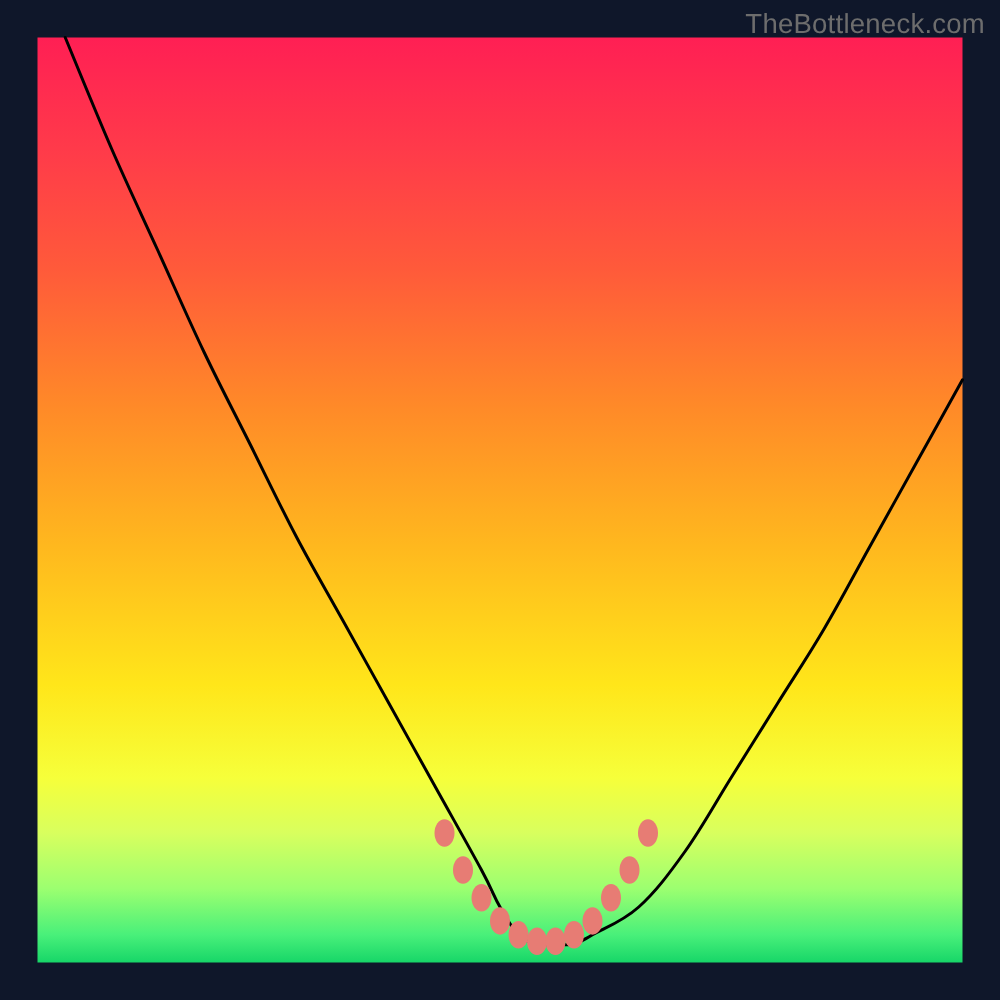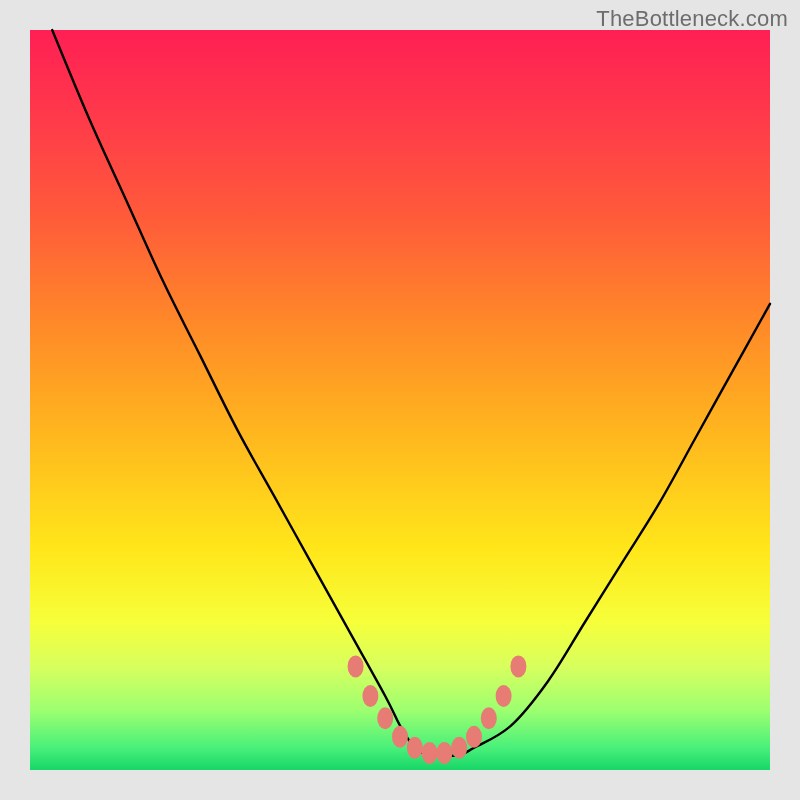--- a/index.html
+++ b/index.html
@@ -10,21 +10,21 @@
     overflow: hidden;
     background: #000;
     font-family: Arial, Helvetica, sans-serif;
   }
   .frame {
     position: absolute;
     left: 0;
     top: 0;
     width: 800px;
     height: 800px;
-    background: #e5e5e5;
+    background: #0f172a;
   }
   .plot-area {
     position: absolute;
     left: 30px;
     top: 30px;
     width: 740px;
     height: 740px;
     
     background: linear-gradient(
       to bottom,

